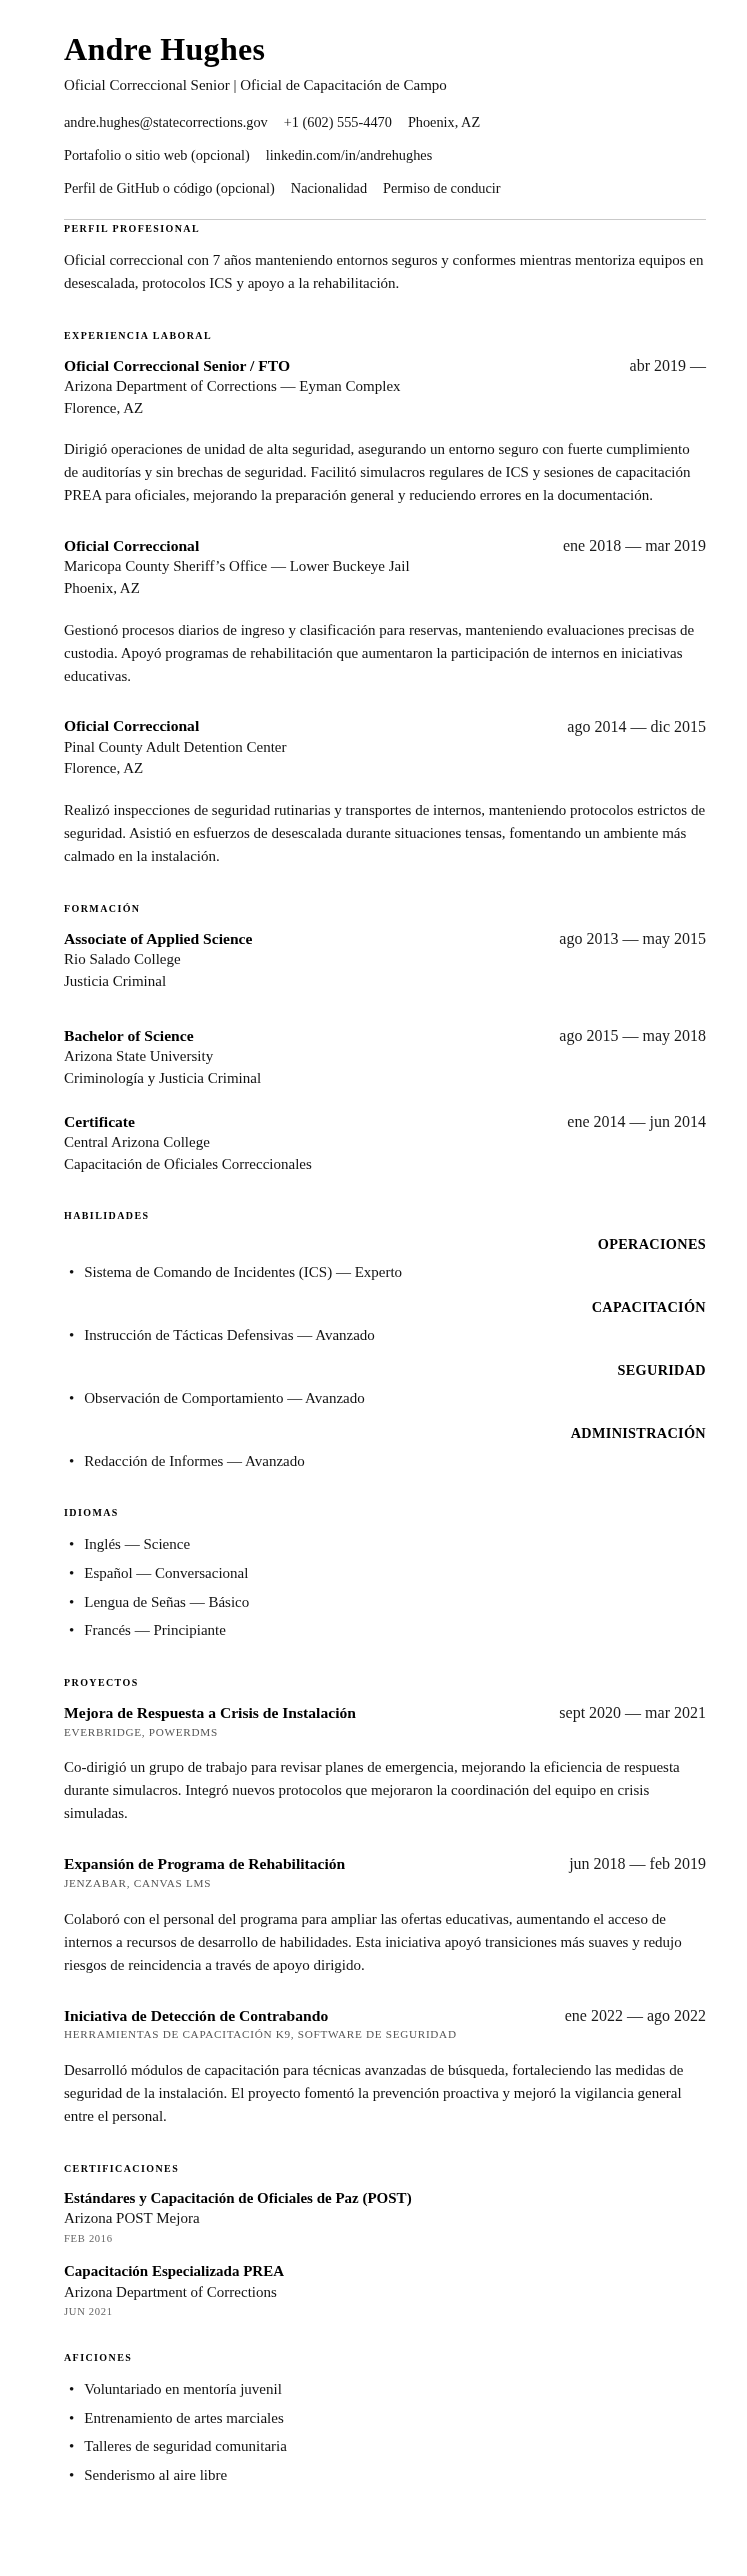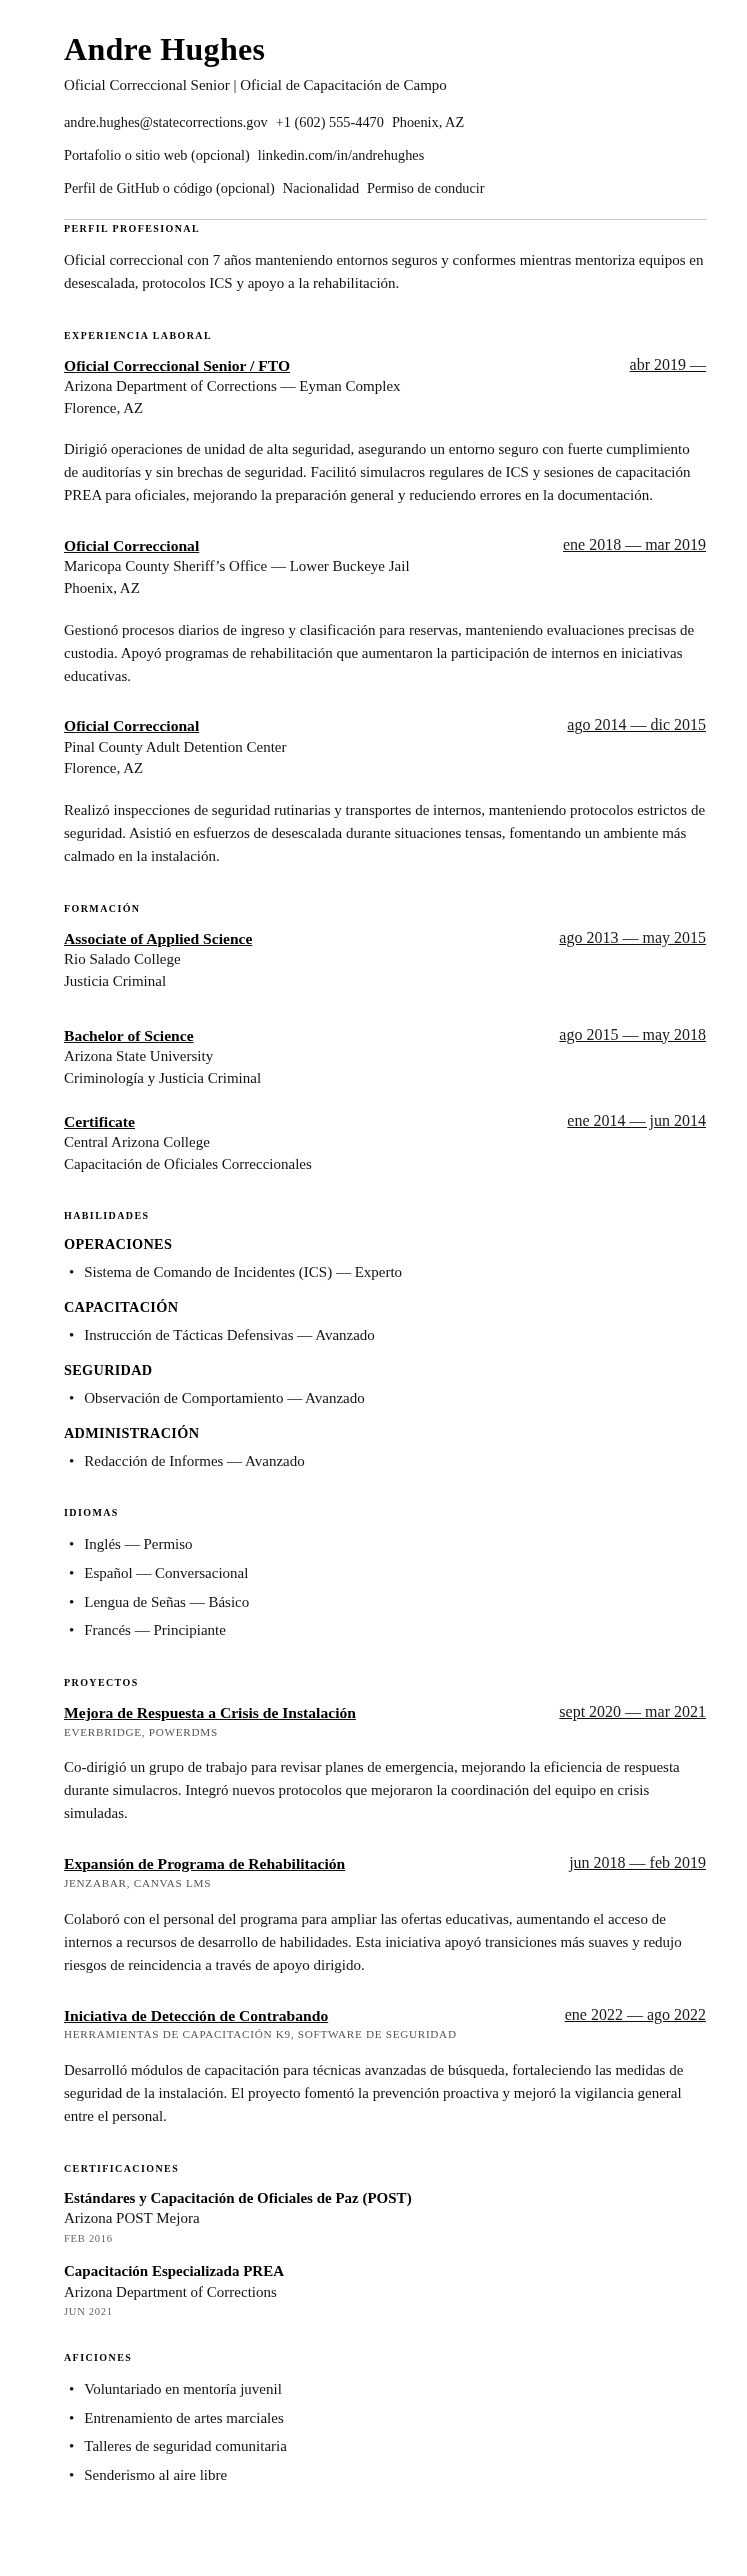--- a/index.html
+++ b/index.html
@@ -21,21 +21,21 @@
     color: #000;
   }
   .subtitle {
     font-size: 15px;
     margin: 0 0 18.7px 0;
     color: #111;
   }
   .contact-row {
     display: flex;
     flex-wrap: wrap;
-    gap: 8px;
+    gap: 16px;
     font-size: 14.3px;
     line-height: 1.5;
     margin-bottom: 11.2px;
     color: #111;
   }
   .contact-row:last-of-type { margin-bottom: 5px; }
   .rule {
     border: none;
     border-top: 0.6px solid #c9c9c9;
     margin: 20px 0 0 0;
@@ -48,23 +48,22 @@
     letter-spacing: 1.4px;
     text-transform: uppercase;
     margin: 0 0 15px 0;
     color: #000;
   }
   .entry { margin-bottom: 29px; }
   .entry:last-child { margin-bottom: 0; }
   .entry-head {
     display: flex;
     justify-content: space-between;
-    align-items: flex-start;
+    align-items: center;
     gap: 7px;
-    text-decoration: underline;
   }
   .entry-title {
     font-size: 15.6px;
     font-weight: 700;
     line-height: 1.3;
     color: #000;
   }
   .entry-dates {
     font-size: 16px;
     white-space: nowrap;
@@ -97,21 +96,21 @@
   }
   .bullet-row {
     display: flex;
     gap: 10px;
     font-size: 15px;
     line-height: 1.5;
     margin: 0 0 6.2px 5px;
     color: #111;
   }
   .bullet-dot { flex: 0 0 auto; }
-  .skill-group { margin-bottom: 16px; }
+  .skill-group { margin-bottom: 16px; text-align: right; }
   .skill-group-name {
     font-size: 14.3px;
     font-weight: 700;
     letter-spacing: 0.3px;
     margin: 0 0 7.5px 0;
     color: #000;
   }
 </style>
 </head>
 <body>
@@ -242,21 +241,21 @@
         <span class="bullet-dot">•</span>
         <span>Redacción de Informes — Avanzado</span>
       </div>
     </div>
   </section>
 
   <section class="section">
     <h2 class="section-heading">Idiomas</h2>
     <div class="bullet-row">
       <span class="bullet-dot">•</span>
-      <span>Inglés — Permiso</span>
+      <span>Inglés — Science</span>
     </div>
     <div class="bullet-row">
       <span class="bullet-dot">•</span>
       <span>Español — Conversacional</span>
     </div>
     <div class="bullet-row">
       <span class="bullet-dot">•</span>
       <span>Lengua de Señas — Básico</span>
     </div>
     <div class="bullet-row">

